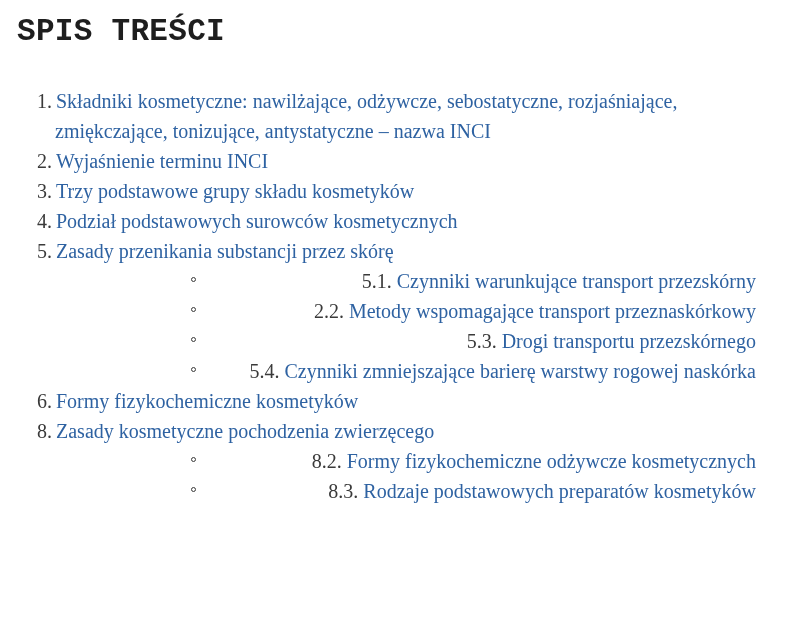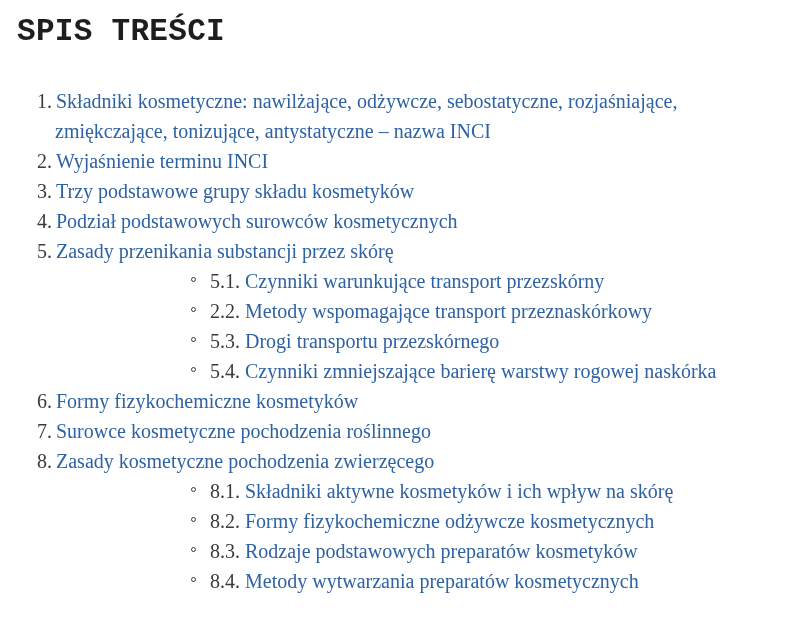--- a/index.html
+++ b/index.html
@@ -48,20 +48,21 @@
     color: var(--num-color);
     white-space: nowrap;
   }
   li.l1 > .num { margin-right: 4px; }
   ul.sub {
     list-style: none;
     margin: 0;
     padding: 0;
     text-indent: 0;
     white-space: normal;
+    text-align: right;
   }
   li.l2 {
     position: relative;
     padding-left: 155px;
     padding-right: 10px;
     text-indent: 0;
   }
   li.l2 > .num { margin-right: 5px; }
   .bullet {
     position: absolute;
@@ -94,24 +95,21 @@
 
     <li class="l1"><span class="num">5.</span><a>Zasady przenikania substancji przez skórę</a><ul class="sub">
         <li class="l2"><span class="bullet"></span><span class="num">5.1.</span><a>Czynniki warunkujące transport przezskórny</a></li>
         <li class="l2"><span class="bullet"></span><span class="num">2.2.</span><a>Metody wspomagające transport przeznaskórkowy</a></li>
         <li class="l2"><span class="bullet"></span><span class="num">5.3.</span><a>Drogi transportu przezskórnego</a></li>
         <li class="l2"><span class="bullet"></span><span class="num">5.4.</span><a>Czynniki zmniejszające barierę warstwy rogowej naskórka</a></li>
       </ul></li>
 
     <li class="l1"><span class="num">6.</span><a>Formy fizykochemiczne kosmetyków</a></li>
 
-    <li class="l1"><span class="num">7.</span><a>Surowce kosmetyczne pochodzenia roślinnego</a></li>
 
     <li class="l1"><span class="num">8.</span><a>Zasady kosmetyczne pochodzenia zwierzęcego</a><ul class="sub">
-        <li class="l2"><span class="bullet"></span><span class="num">8.1.</span><a>Składniki aktywne kosmetyków i ich wpływ na skórę</a></li>
         <li class="l2"><span class="bullet"></span><span class="num">8.2.</span><a>Formy fizykochemiczne odżywcze kosmetycznych</a></li>
         <li class="l2"><span class="bullet"></span><span class="num">8.3.</span><a>Rodzaje podstawowych preparatów kosmetyków</a></li>
-        <li class="l2"><span class="bullet"></span><span class="num">8.4.</span><a>Metody wytwarzania preparatów kosmetycznych</a></li>
       </ul></li>
 
 
   </ol>
 </div>
 
 </body></html>

